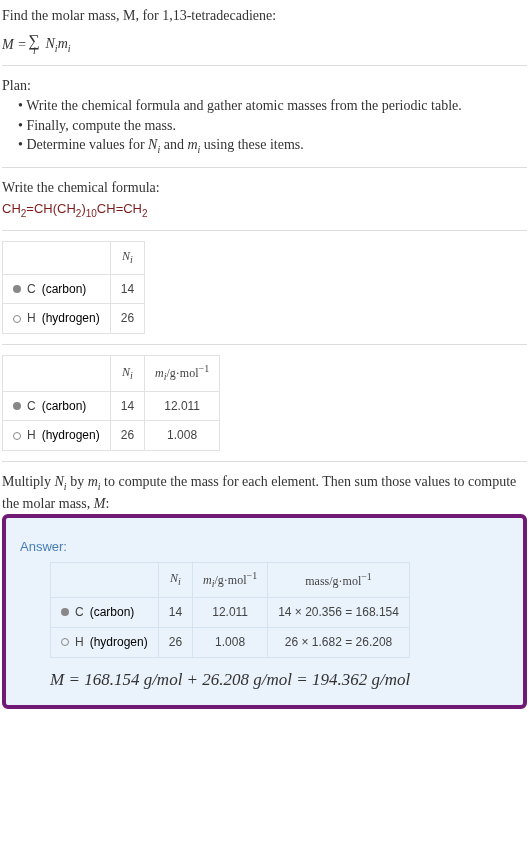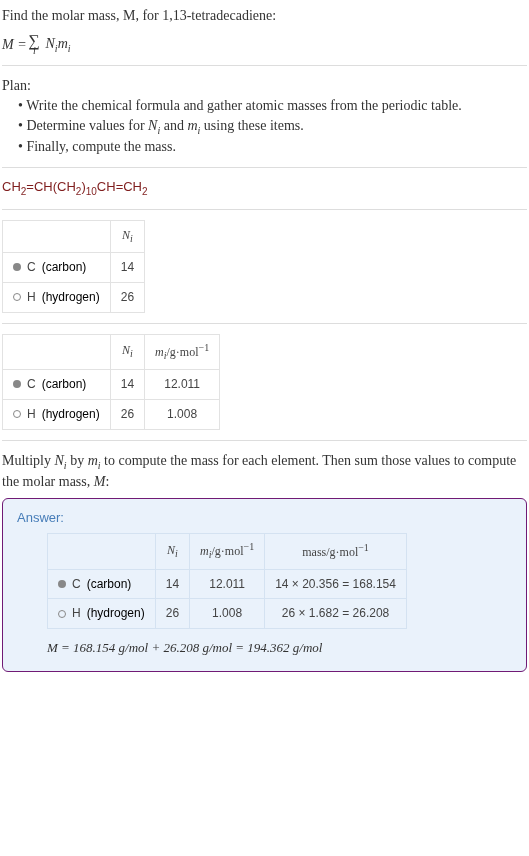--- a/index.html
+++ b/index.html
@@ -45,35 +45,34 @@
       font-weight: normal;
       font-style: italic;
       font-family: Georgia, serif;
     }
     .element-cell { display: flex; align-items: center; gap: 6px; }
     .dot-filled { width: 8px; height: 8px; border-radius: 50%; background: #888; display:inline-block; }
     .dot-hollow { width: 8px; height: 8px; border-radius: 50%; border: 1px solid #888; display:inline-block; }
     .el-name { color: #000000; }
     .answer-box {
       background: #eaf2fb;
-      border: 1px solid #701a75;
+      border: 4px solid #701a75;
       border-radius: 6px;
-      padding: 10px 14px 14px 14px;
-      margin-top: 6px;
+      padding: 20px 14px 14px 14px;
     }
     .answer-title {
       color: #477db8;
       font-family: Verdana, Helvetica, sans-serif;
       font-size: 13px;
       margin-bottom: 6px;
     }
     .answer-inner { padding-left: 30px; }
     .answer-box table { background: transparent; }
     .answer-box th, .answer-box td { border: 1px solid #d4e2f1; }
-    .answer-eq { font-style: italic; font-family: Georgia, serif; margin-top: 10px; font-size: 13px;}
+    .answer-eq { font-style: italic; font-family: Georgia, serif; margin-top: 10px; font-size: 17px;}
     .it { font-style: italic; font-family: Georgia, serif;}
   </style>
 </head>
 <body>
 
 <div class="block">
   <span>Find the molar mass, M, for 1,13-tetradecadiene:</span>
 </div>
 
 <div class="formula formula-line">
@@ -85,27 +84,28 @@
   <span>
     &nbsp;<span class="it">N</span><sub class="it">i</sub><span class="it">m</span><sub class="it">i</sub>
   </span>
 </div>
 
 <div class="hr"></div>
 
 <div class="block">
   <div>Plan:</div>
   <div class="plan-bullet">• Write the chemical formula and gather atomic masses from the periodic table.</div>
+  <div class="plan-bullet">• Finally, compute the mass.</div>
   <div class="plan-bullet">• Determine values for <span class="it">N</span><sub class="it">i</sub> and <span class="it">m</span><sub class="it">i</sub> using these items.</div>
-  <div class="plan-bullet">• Finally, compute the mass.</div>
-</div>
-
-<div class="hr"></div>
-
-<div class="block">
+</div>
+
+<div class="hr"></div>
+
+<div class="block">
+  <div>Write the chemical formula:</div>
   <div class="chem-formula">
     <span>CH</span><sub>2</sub><span>=CH(CH</span><sub>2</sub><span>)</span><sub>10</sub><span>CH=CH</span><sub>2</sub>
   </div>
 </div>
 
 <div class="hr"></div>
 
 <div class="block">
   <table>
     <tbody>

